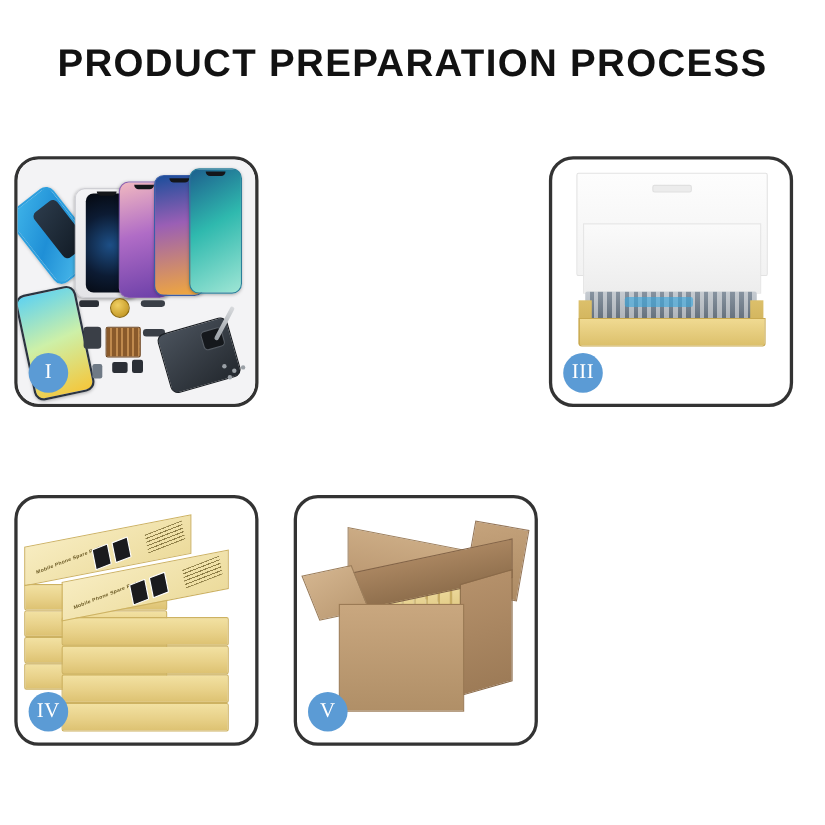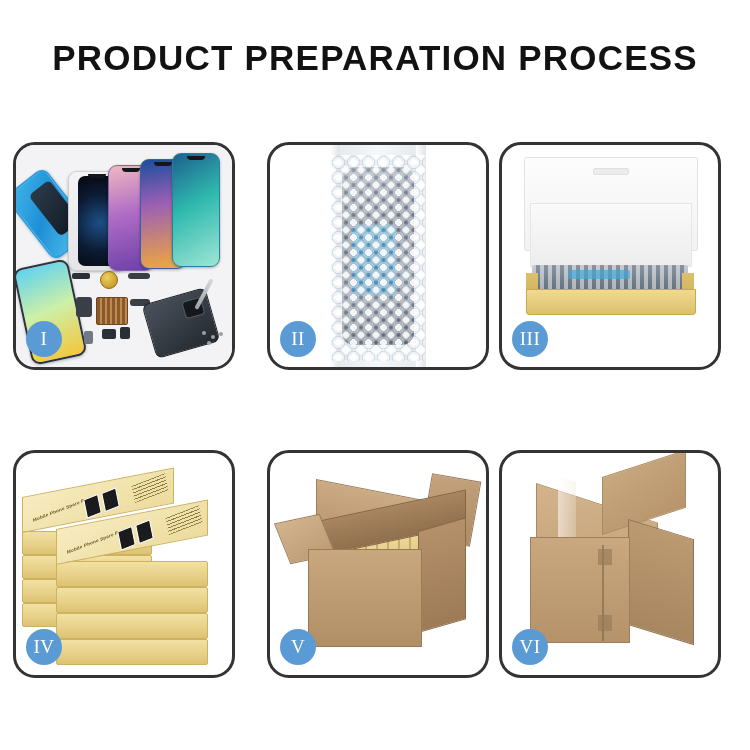--- a/index.html
+++ b/index.html
@@ -258,31 +258,20 @@
         <div class="screws">
           <i style="left:0;top:0;"></i>
             <i style="left:9px;top:4px;"></i>
             <i style="left:17px;top:1px;"></i>
             <i style="left:5px;top:10px;"></i>
         </div>
       </div>
       <div class="badge">I</div>
     </div>
 
-    <div class="panel col2 row1">
-      <div class="stage">
-        <div class="bubblebag">
-          <div class="bagedge" style="left:0;"></div>
-          <div class="bagedge" style="right:0;"></div>
-          <div class="innerphone"></div>
-          <div class="bubbles"></div>
-        </div>
-      </div>
-      <div class="badge">II</div>
-    </div>
 
     <div class="panel col3 row1">
       <div class="stage">
         <div class="p3lid">
           <div class="p3lidtab"></div>
         </div>
         <div class="p3inner"></div>
         <div class="p3content"></div>
         <div class="p3sideL"></div>
         <div class="p3sideR"></div>
@@ -339,28 +328,15 @@
             <i style="left:110px;"></i>
         </div>
         <div class="c5open"></div>
         <div class="c5flapLeft"></div>
         <div class="c5side"></div>
         <div class="c5body"></div>
       </div>
       <div class="badge">V</div>
     </div>
 
-    <div class="panel col3 row2">
-      <div class="stage">
-        <div class="c6top"></div>
-        <div class="c6top2"></div>
-        <div class="c6tape"></div>
-        <div class="c6right"></div>
-        <div class="c6front"></div>
-        <div class="c6seam" style="left:100px;top:92px;width:2px;height:96px;"></div>
-        <div class="c6seam" style="left:96px;top:96px;width:14px;height:16px;background:rgba(150,122,88,.65);"></div>
-        <div class="c6seam" style="left:96px;top:162px;width:14px;height:16px;background:rgba(150,122,88,.65);"></div>
-      </div>
-      <div class="badge">VI</div>
-    </div>
 
   </div>
 </div>
 
 </body></html>

